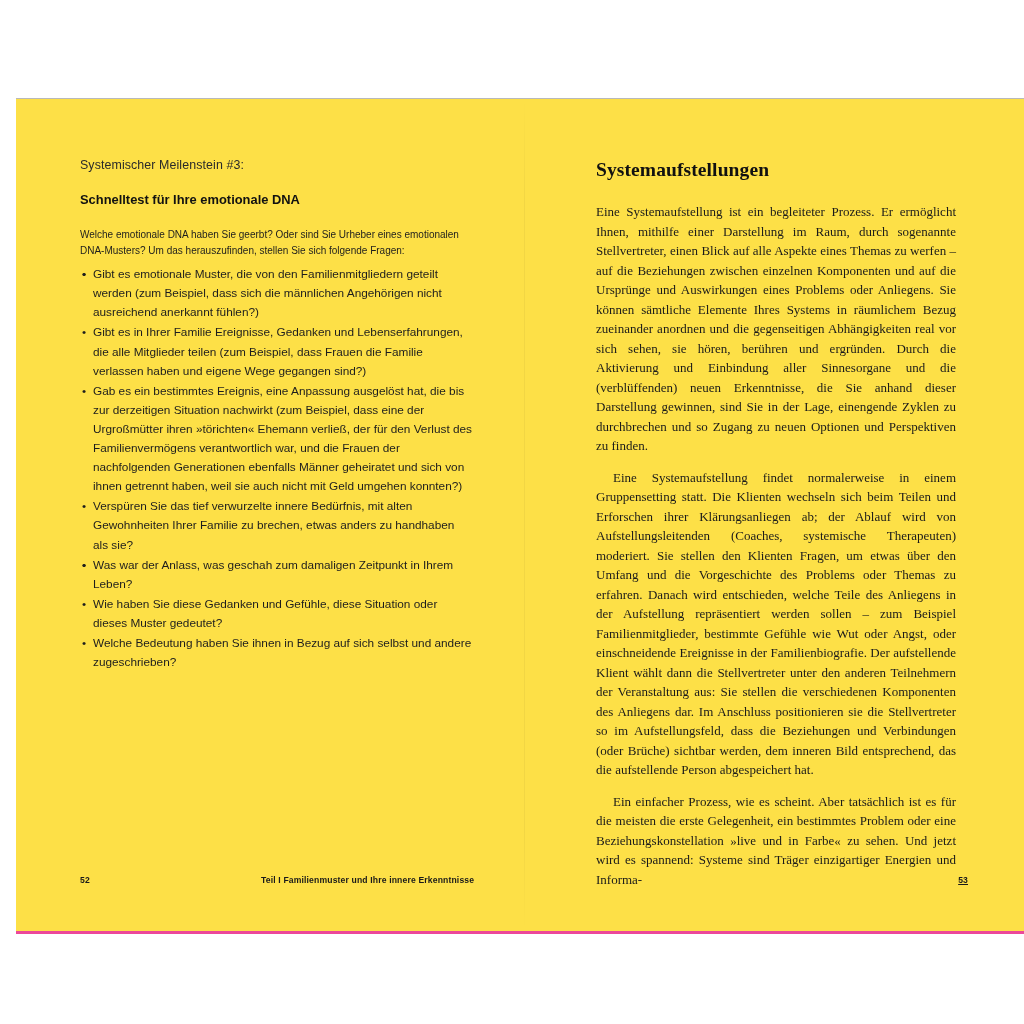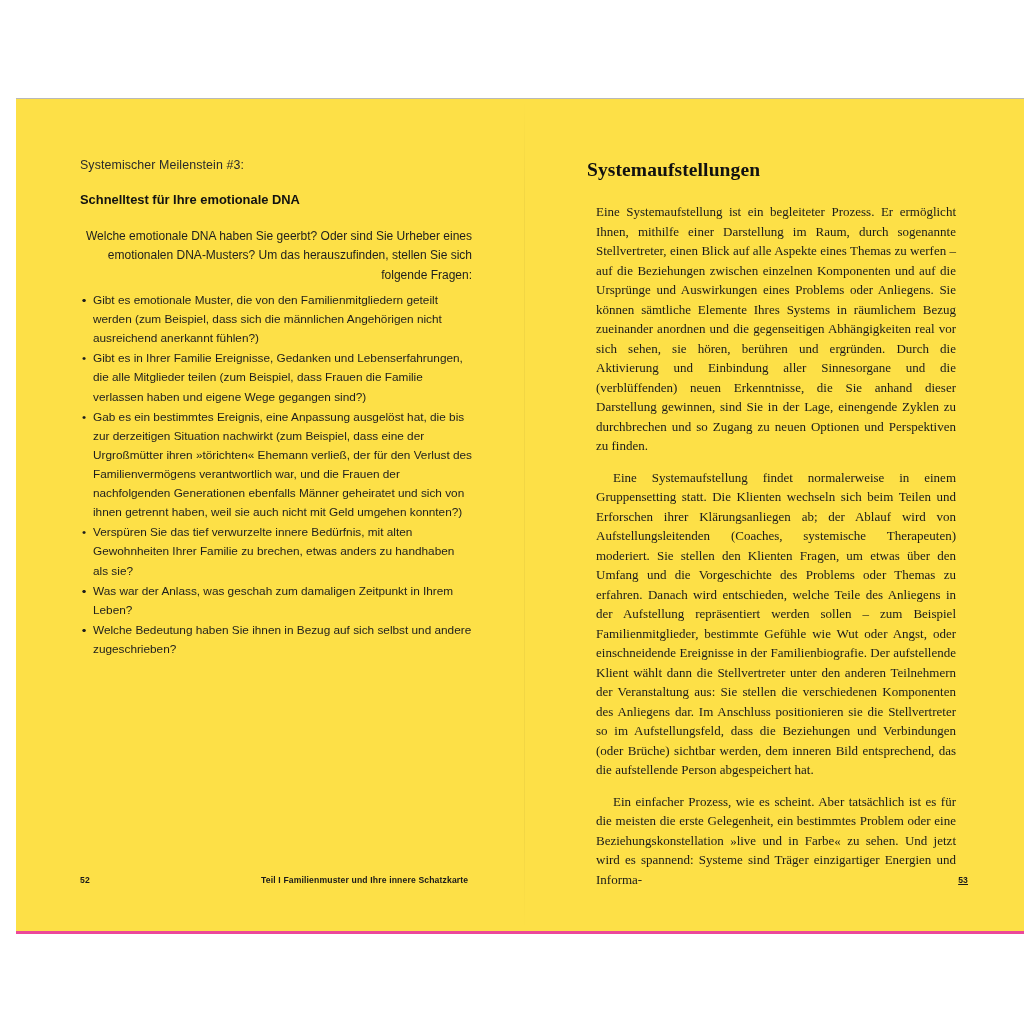--- a/index.html
+++ b/index.html
@@ -69,25 +69,25 @@
   .milestone-title {
     font-family: "Liberation Sans", sans-serif;
     font-size: 12.9px;
     font-weight: bold;
     color: #111111;
     margin: 16px 0 17px 0;
     line-height: 1.45;
   }
   .intro {
     font-family: "Liberation Sans", sans-serif;
-    font-size: 12px;
+    font-size: 10px;
     color: #1d1d1d;
     line-height: 1.62;
     margin: 0 0 6px 0;
-    text-align: right;
+    text-align: left;
   }
   ul.questions {
     list-style: none;
     margin: 0;
     padding: 0;
   }
   ul.questions li {
     position: relative;
     font-family: "Liberation Sans", sans-serif;
     font-size: 11.8px;
@@ -104,21 +104,21 @@
     line-height: 1.62;
     color: #1d1d1d;
   }
 
   
   .chapter-heading {
     font-family: "Liberation Serif", serif;
     font-size: 19.5px;
     font-weight: bold;
     color: #111111;
-    margin: 0 0 20px 3px;
+    margin: 0 0 20px 12px;
     line-height: 1.3;
     letter-spacing: 0.1px;
   }
   p.body-serif {
     font-family: "Liberation Serif", serif;
     font-size: 13px;
     color: #1a1a1a;
     line-height: 1.5;
     margin: 12px;
     text-align: justify;
@@ -157,26 +157,26 @@
       <p class="intro">Welche emotionale DNA haben Sie geerbt? Oder sind Sie Urheber eines emotionalen DNA-Musters? Um das herauszufinden, stellen Sie sich folgende Fragen:</p>
 
       <ul class="questions">
         <li><span class="bullet">•</span></li>
         <li><span class="bullet">•</span><span>Gibt es emotionale Muster, die von den Familienmitgliedern geteilt werden (zum Beispiel, dass sich die männlichen Angehörigen nicht ausreichend anerkannt fühlen?)</span></li>
         <li><span class="bullet">•</span><span>Gibt es in Ihrer Familie Ereignisse, Gedanken und Lebenserfahrungen, die alle Mitglieder teilen (zum Beispiel, dass Frauen die Familie verlassen haben und eigene Wege gegangen sind?)</span></li>
         <li><span class="bullet">•</span><span>Gab es ein bestimmtes Ereignis, eine Anpassung ausgelöst hat, die bis zur derzeitigen Situation nachwirkt (zum Beispiel, dass eine der Urgroßmütter ihren »törichten« Ehemann verließ, der für den Verlust des Familienvermögens verantwortlich war, und die Frauen der nachfolgenden Generationen ebenfalls Männer geheiratet und sich von ihnen getrennt haben, weil sie auch nicht mit Geld umgehen konnten?)</span></li>
         <li><span class="bullet">•</span><span>Verspüren Sie das tief verwurzelte innere Bedürfnis, mit alten Gewohnheiten Ihrer Familie zu brechen, etwas anders zu handhaben als sie?</span></li>
         <li><span class="bullet">•</span></li>
         <li><span class="bullet">•</span><span>Was war der Anlass, was geschah zum damaligen Zeitpunkt in Ihrem Leben?</span></li>
-        <li><span class="bullet">•</span></li>
+        <li><span class="bullet">•</span><span>Wie haben Sie diese Gedanken und Gefühle, diese Situation oder dieses Muster gedeutet?</span></li>
         <li><span class="bullet">•</span><span>Welche Bedeutung haben Sie ihnen in Bezug auf sich selbst und andere zugeschrieben?</span></li>
       </ul>
 
       <div class="foot folio-left">52</div>
-      <div class="foot title-left">Teil I  Familienmuster und Ihre innere Schatzkarte</div>
+      <div class="foot title-left">Teil I  Familienmuster und Ihre innere Erkenntnisse</div>
     </div>
 
     <div class="page right">
       <h1 class="chapter-heading">Systemaufstellungen</h1>
       <p class="body-serif">Eine Systemaufstellung ist ein begleiteter Prozess. Er ermöglicht Ihnen, mithilfe einer Darstellung im Raum, durch sogenannte Stellvertreter, einen Blick auf alle Aspekte eines Themas zu werfen – auf die Beziehungen zwischen einzelnen Komponenten und auf die Ursprünge und Auswirkungen eines Problems oder Anliegens. Sie können sämtliche Elemente Ihres Systems in räumlichem Bezug zueinander anordnen und die gegenseitigen Abhängigkeiten real vor sich sehen, sie hören, berühren und ergründen. Durch die Aktivierung und Einbindung aller Sinnesorgane und die (verblüffenden) neuen Erkenntnisse, die Sie anhand dieser Darstellung gewinnen, sind Sie in der Lage, einengende Zyklen zu durchbrechen und so Zugang zu neuen Optionen und Perspektiven zu finden.</p>
       <p class="body-serif indent">Eine Systemaufstellung findet normalerweise in einem Gruppensetting statt. Die Klienten wechseln sich beim Teilen und Erforschen ihrer Klärungsanliegen ab; der Ablauf wird von Aufstellungsleitenden (Coaches, systemische Therapeuten) moderiert. Sie stellen den Klienten Fragen, um etwas über den Umfang und die Vorgeschichte des Problems oder Themas zu erfahren. Danach wird entschieden, welche Teile des Anliegens in der Aufstellung repräsentiert werden sollen – zum Beispiel Familienmitglieder, bestimmte Gefühle wie Wut oder Angst, oder einschneidende Ereignisse in der Familienbiografie. Der aufstellende Klient wählt dann die Stellvertreter unter den anderen Teilnehmern der Veranstaltung aus: Sie stellen die verschiedenen Komponenten des Anliegens dar. Im Anschluss positionieren sie die Stellvertreter so im Aufstellungsfeld, dass die Beziehungen und Verbindungen (oder Brüche) sichtbar werden, dem inneren Bild entsprechend, das die aufstellende Person abgespeichert hat.</p>
       <p class="body-serif indent">Ein einfacher Prozess, wie es scheint. Aber tatsächlich ist es für die meisten die erste Gelegenheit, ein bestimmtes Problem oder eine Beziehungskonstellation »live und in Farbe« zu sehen. Und jetzt wird es spannend: Systeme sind Träger einzigartiger Energien und Informa-</p>
 
       <div class="foot folio-right">53</div>
     </div>

